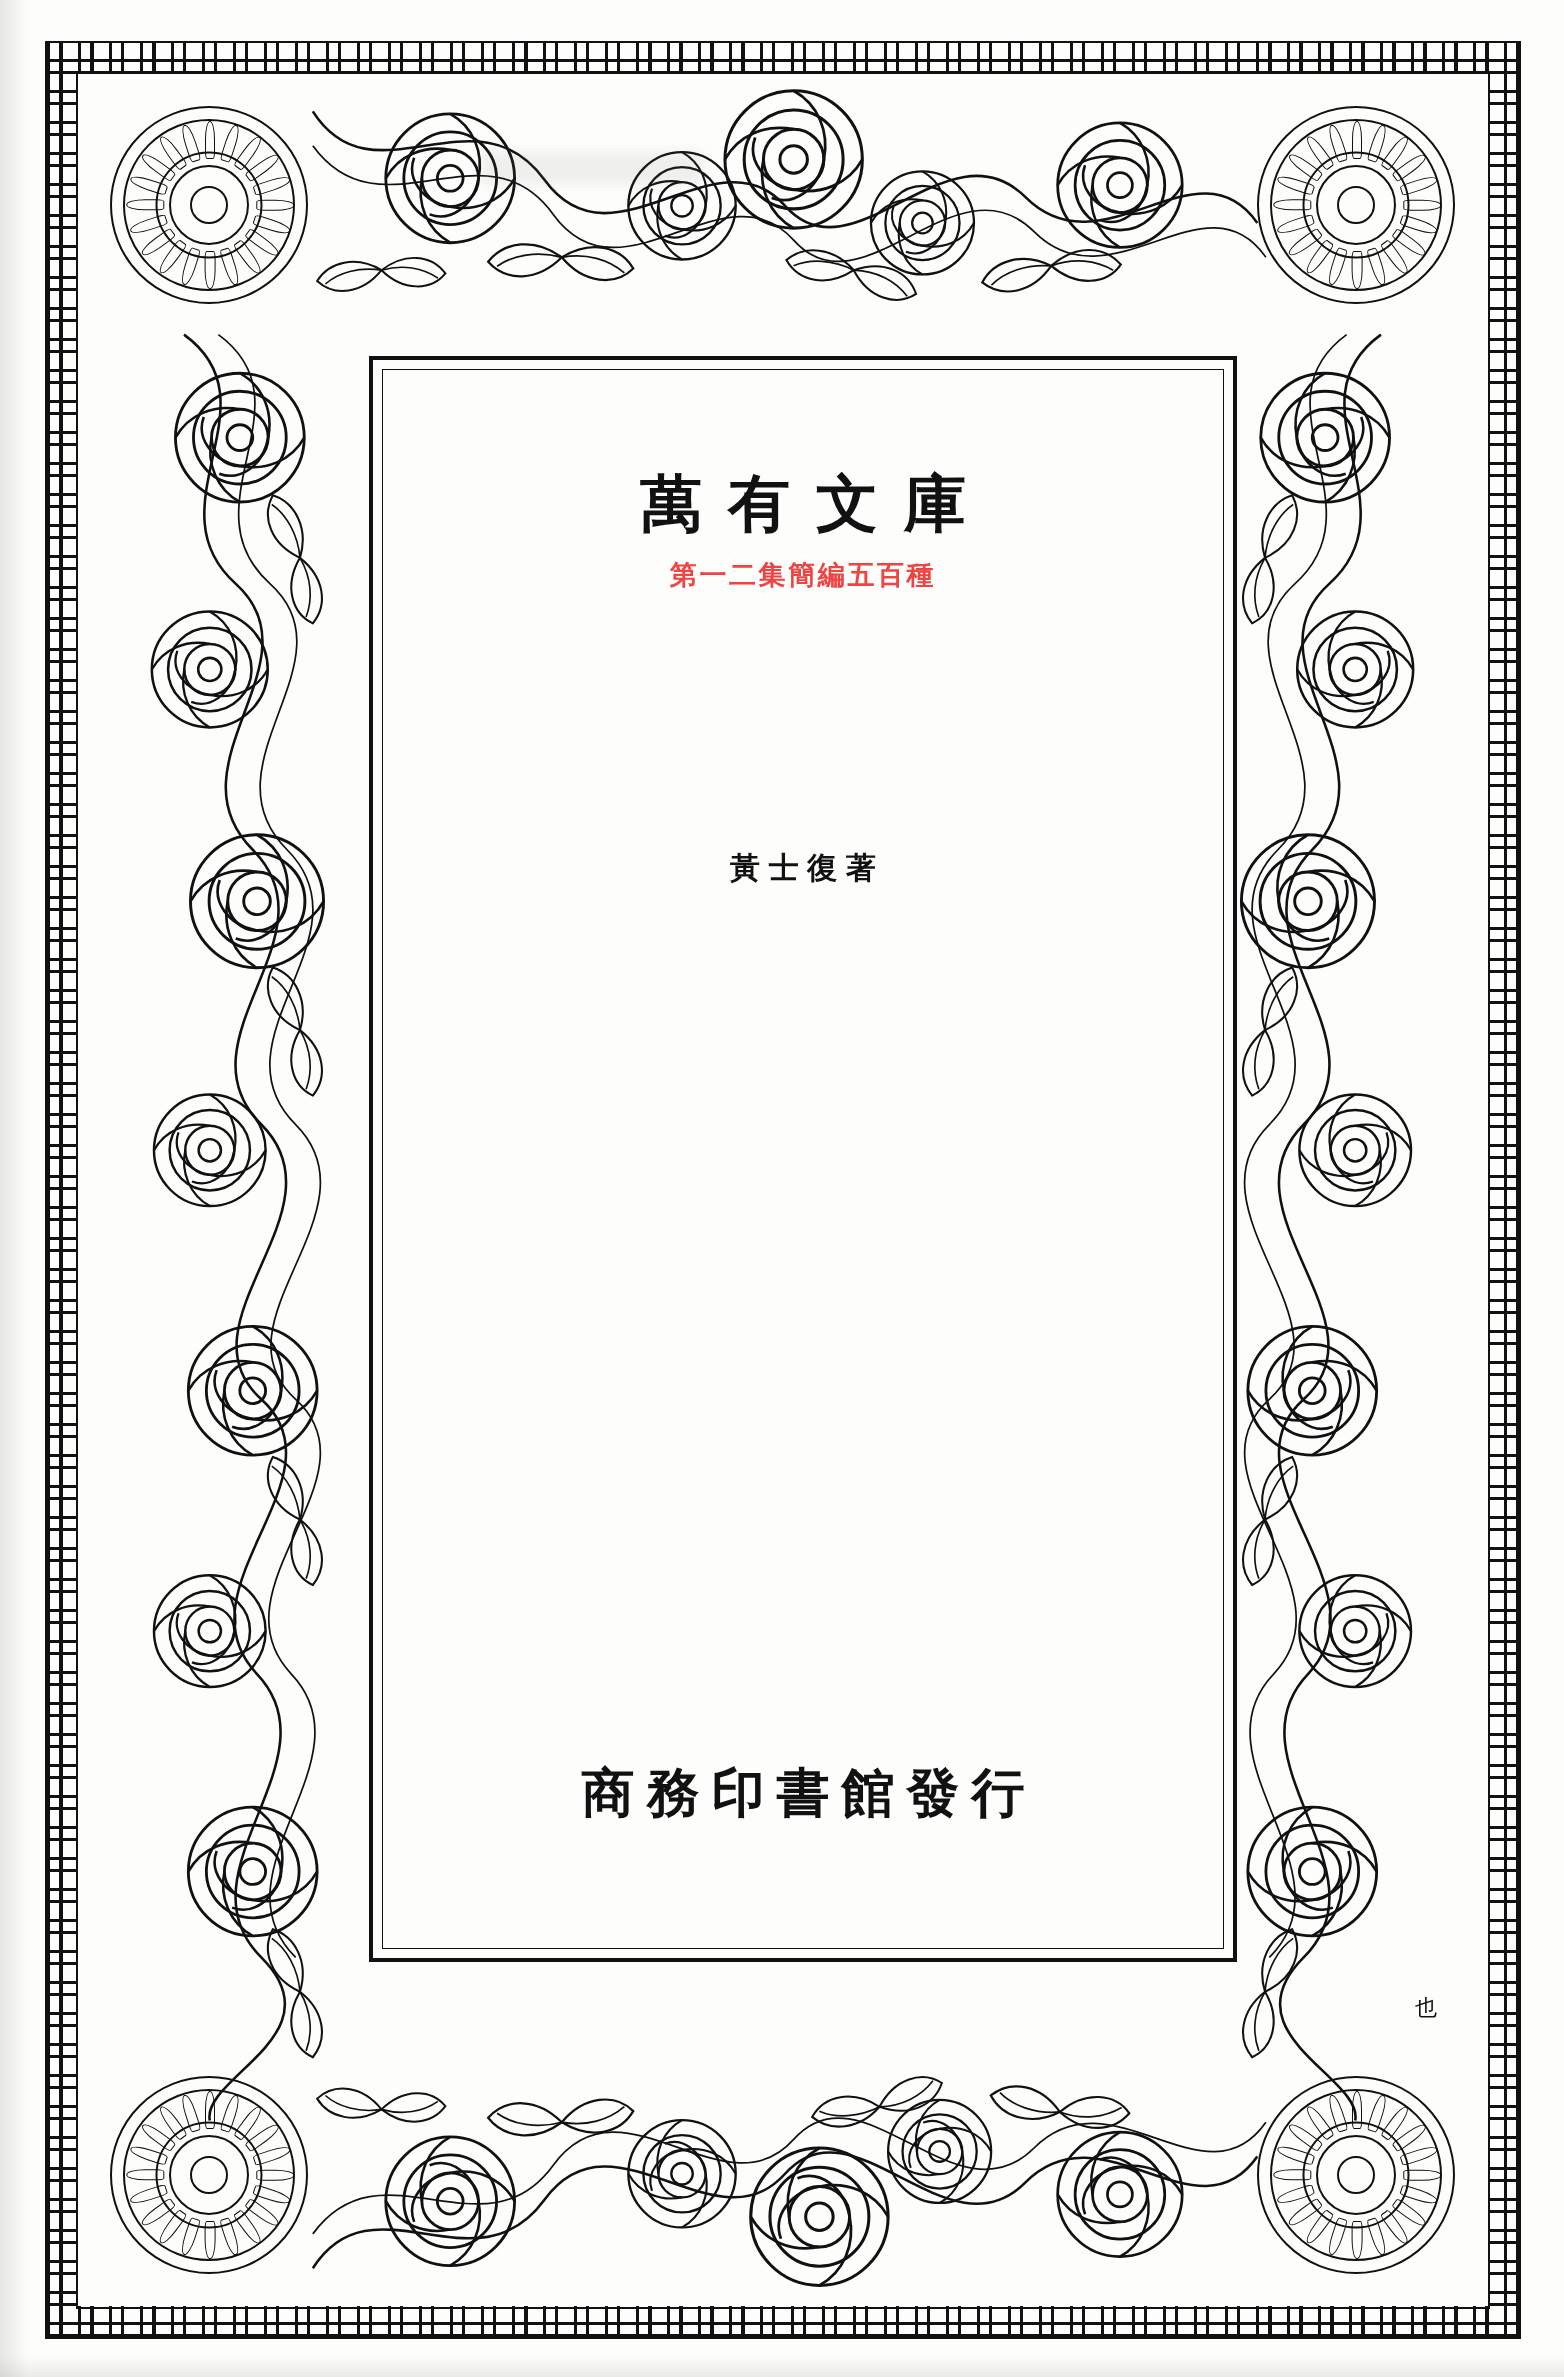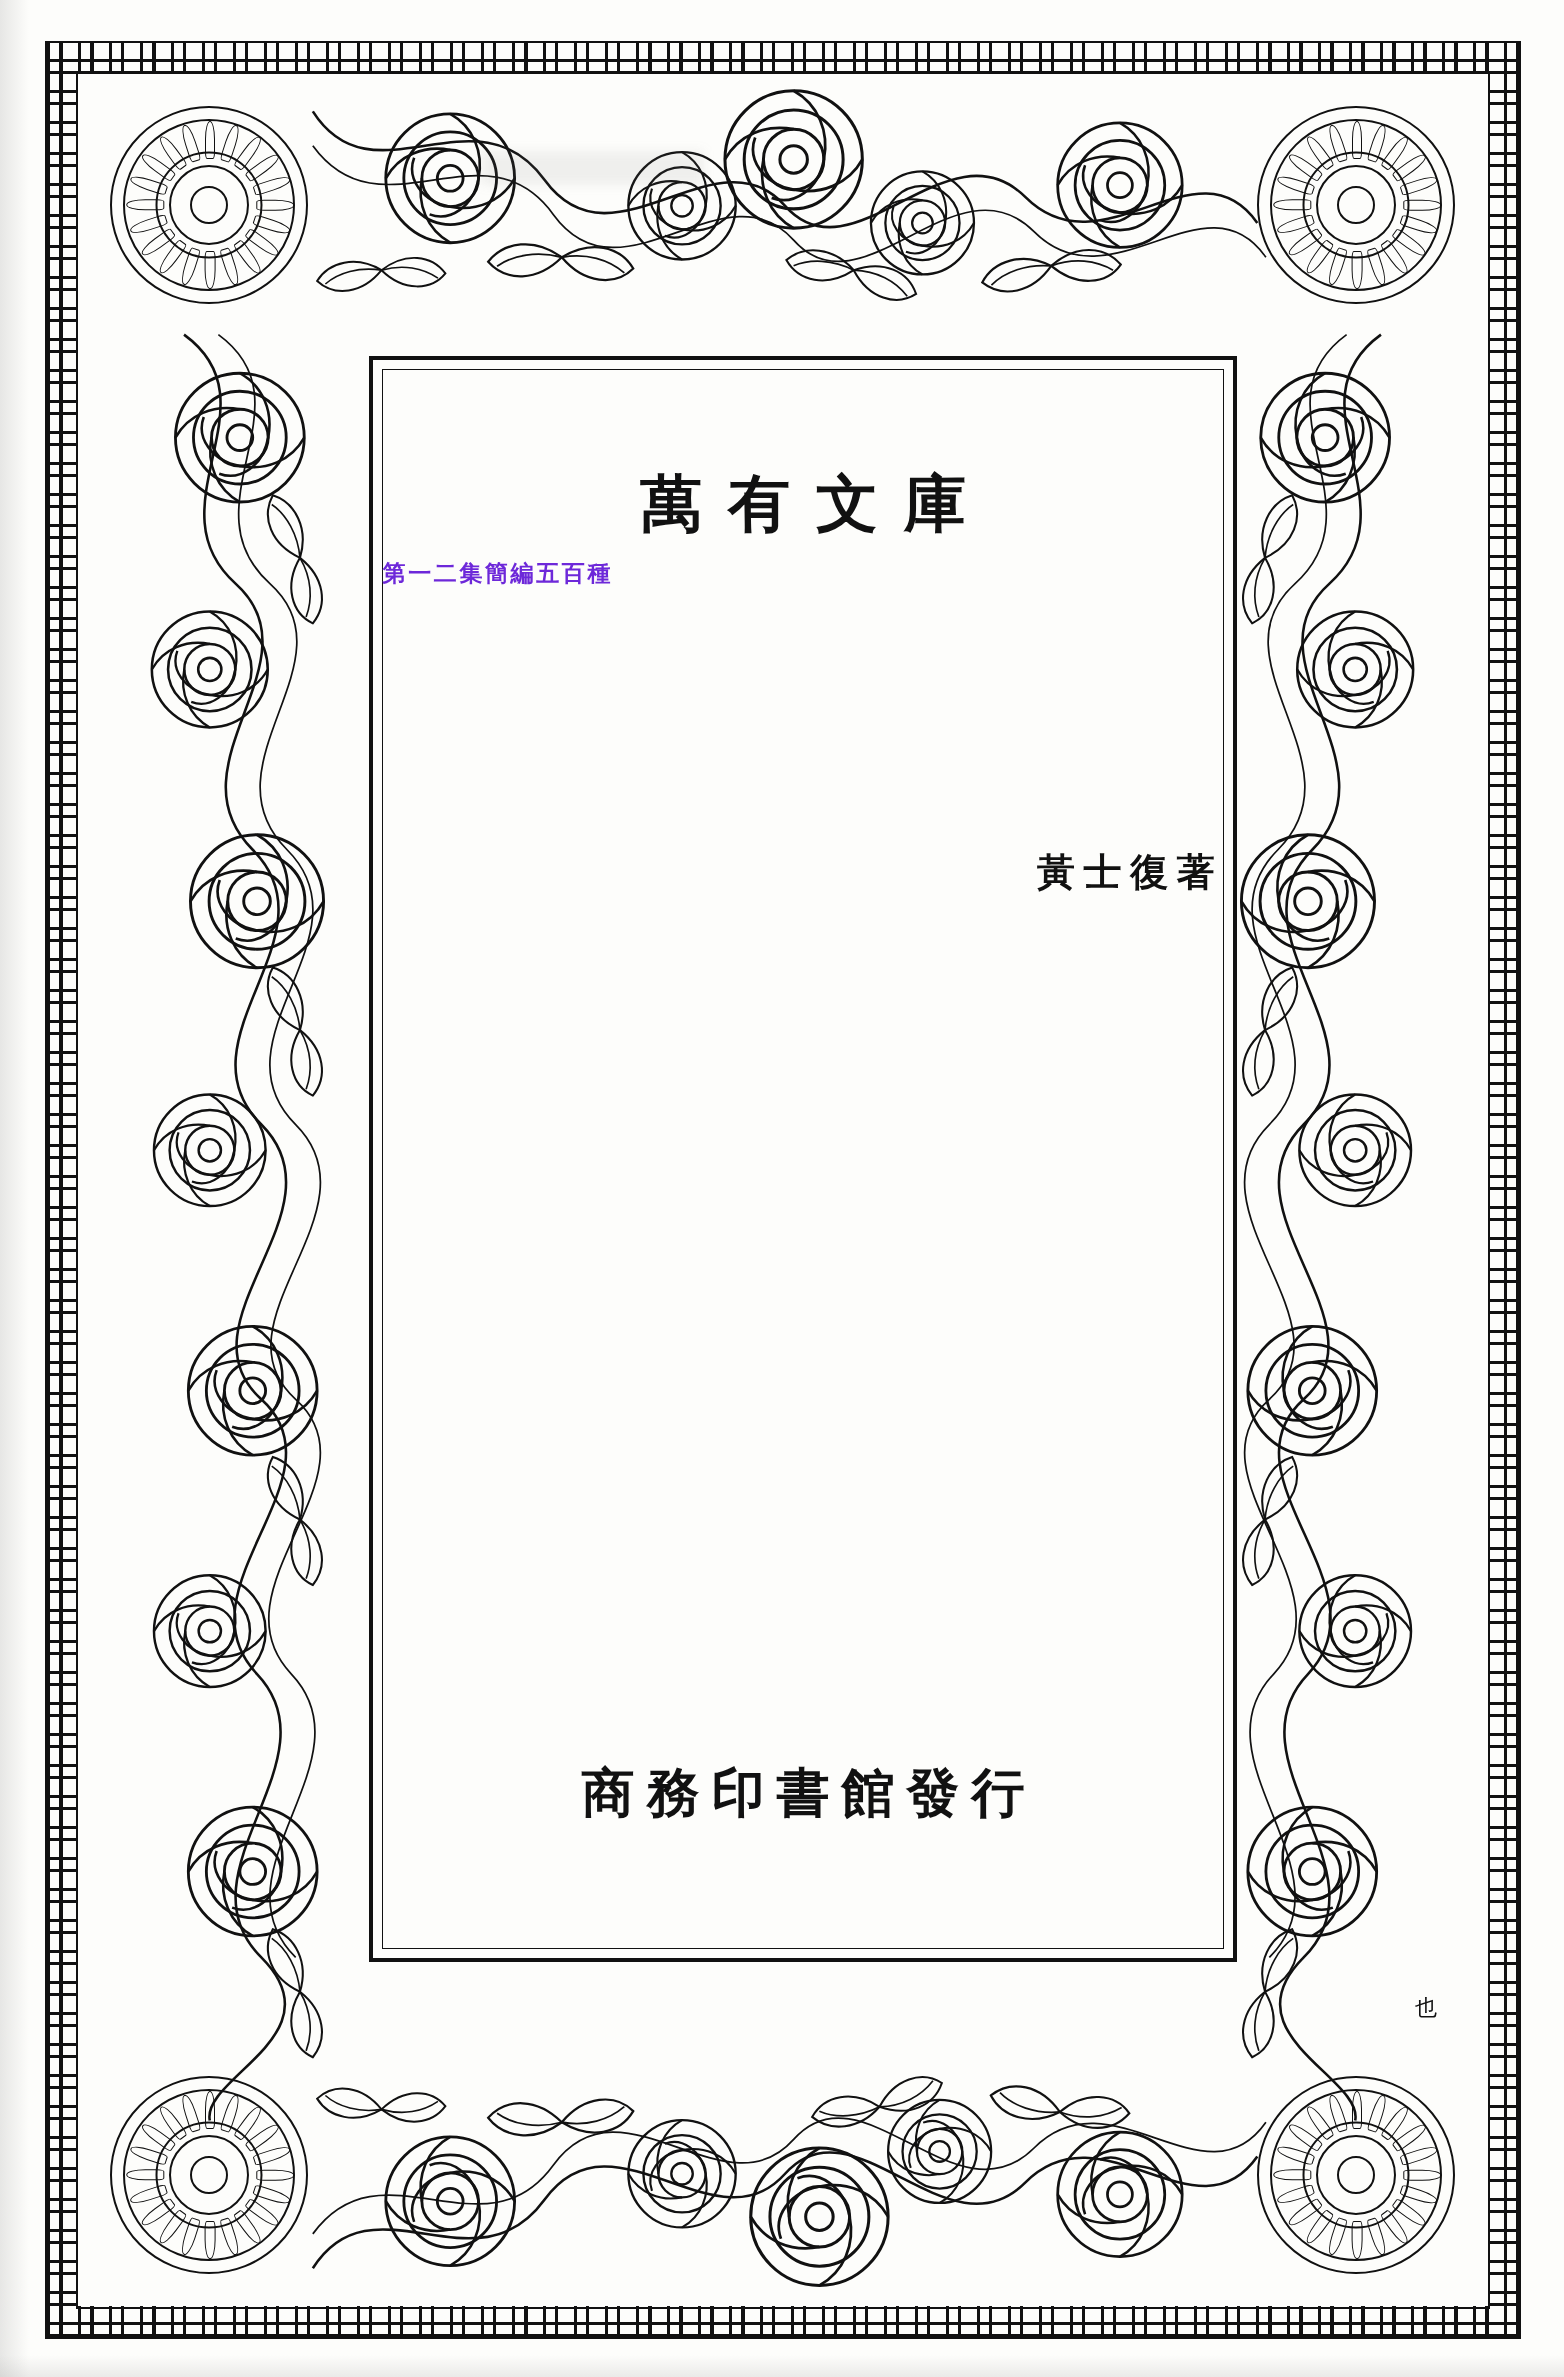--- a/index.html
+++ b/index.html
@@ -161,25 +161,25 @@
     letter-spacing: 26px;
     text-indent: 26px;
     font-weight: 700;
     color: #111;
     font-family: "DejaVu Serif", "Liberation Serif", serif;
   }
   .series-sub {
     position: absolute;
     left: 0; right: 0;
     top: 191px;
-    text-align: left;
-    font-size: 23px;
+    text-align: center;
+    font-size: 27px;
     line-height: 1;
     letter-spacing: 2.6px;
-    color: #6d28d9;
+    color: #ef4444;
     font-weight: 700;
   }
   .editor-line {
     position: absolute;
     left: 0; right: 0;
     top: 239px;
     text-align: center;
     font-size: 36px;
     line-height: 1;
     letter-spacing: 10.3px;
@@ -196,22 +196,22 @@
     line-height: 1;
     letter-spacing: 19px;
     text-indent: 19px;
     color: #111;
     font-weight: 700;
   }
   .author-line {
     position: absolute;
     left: 0; right: 0;
     top: 483px;
-    text-align: right;
-    font-size: 38px;
+    text-align: center;
+    font-size: 30px;
     line-height: 1;
     letter-spacing: 8.6px;
     text-indent: 8.6px;
     color: #111;
     font-weight: 700;
   }
   .publisher-line {
     position: absolute;
     left: 0; right: 0;
     bottom: 129px;

